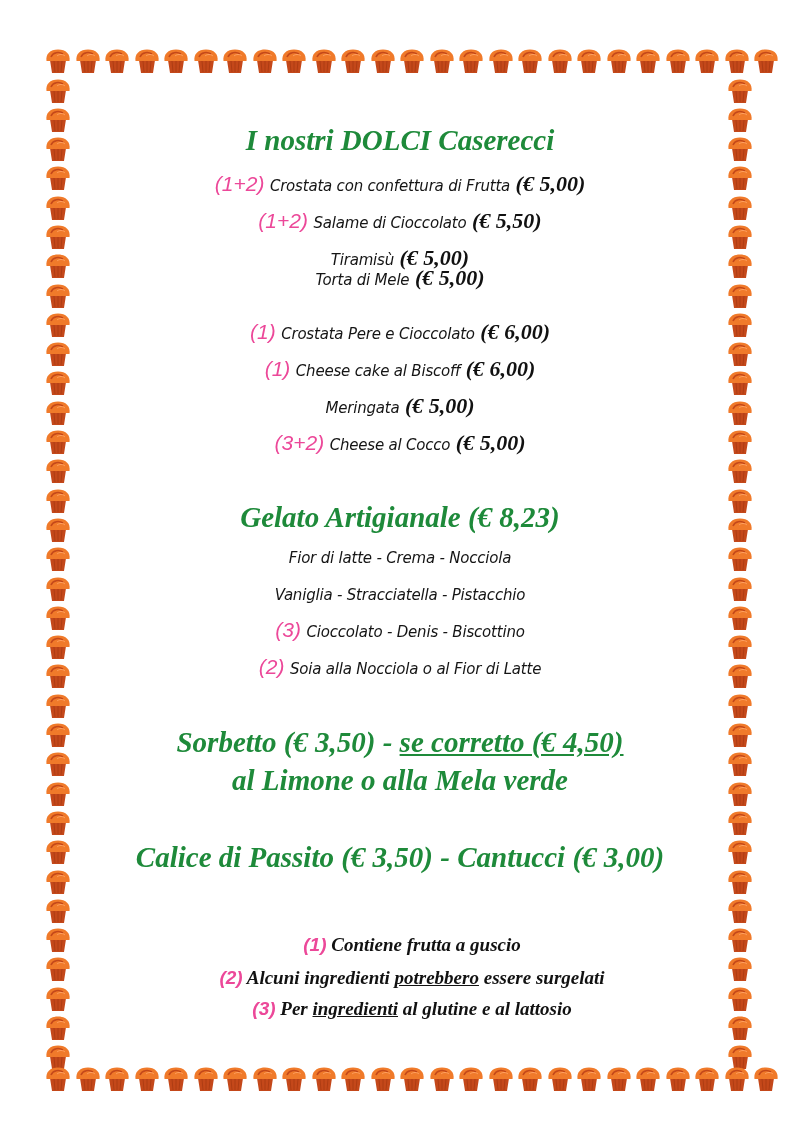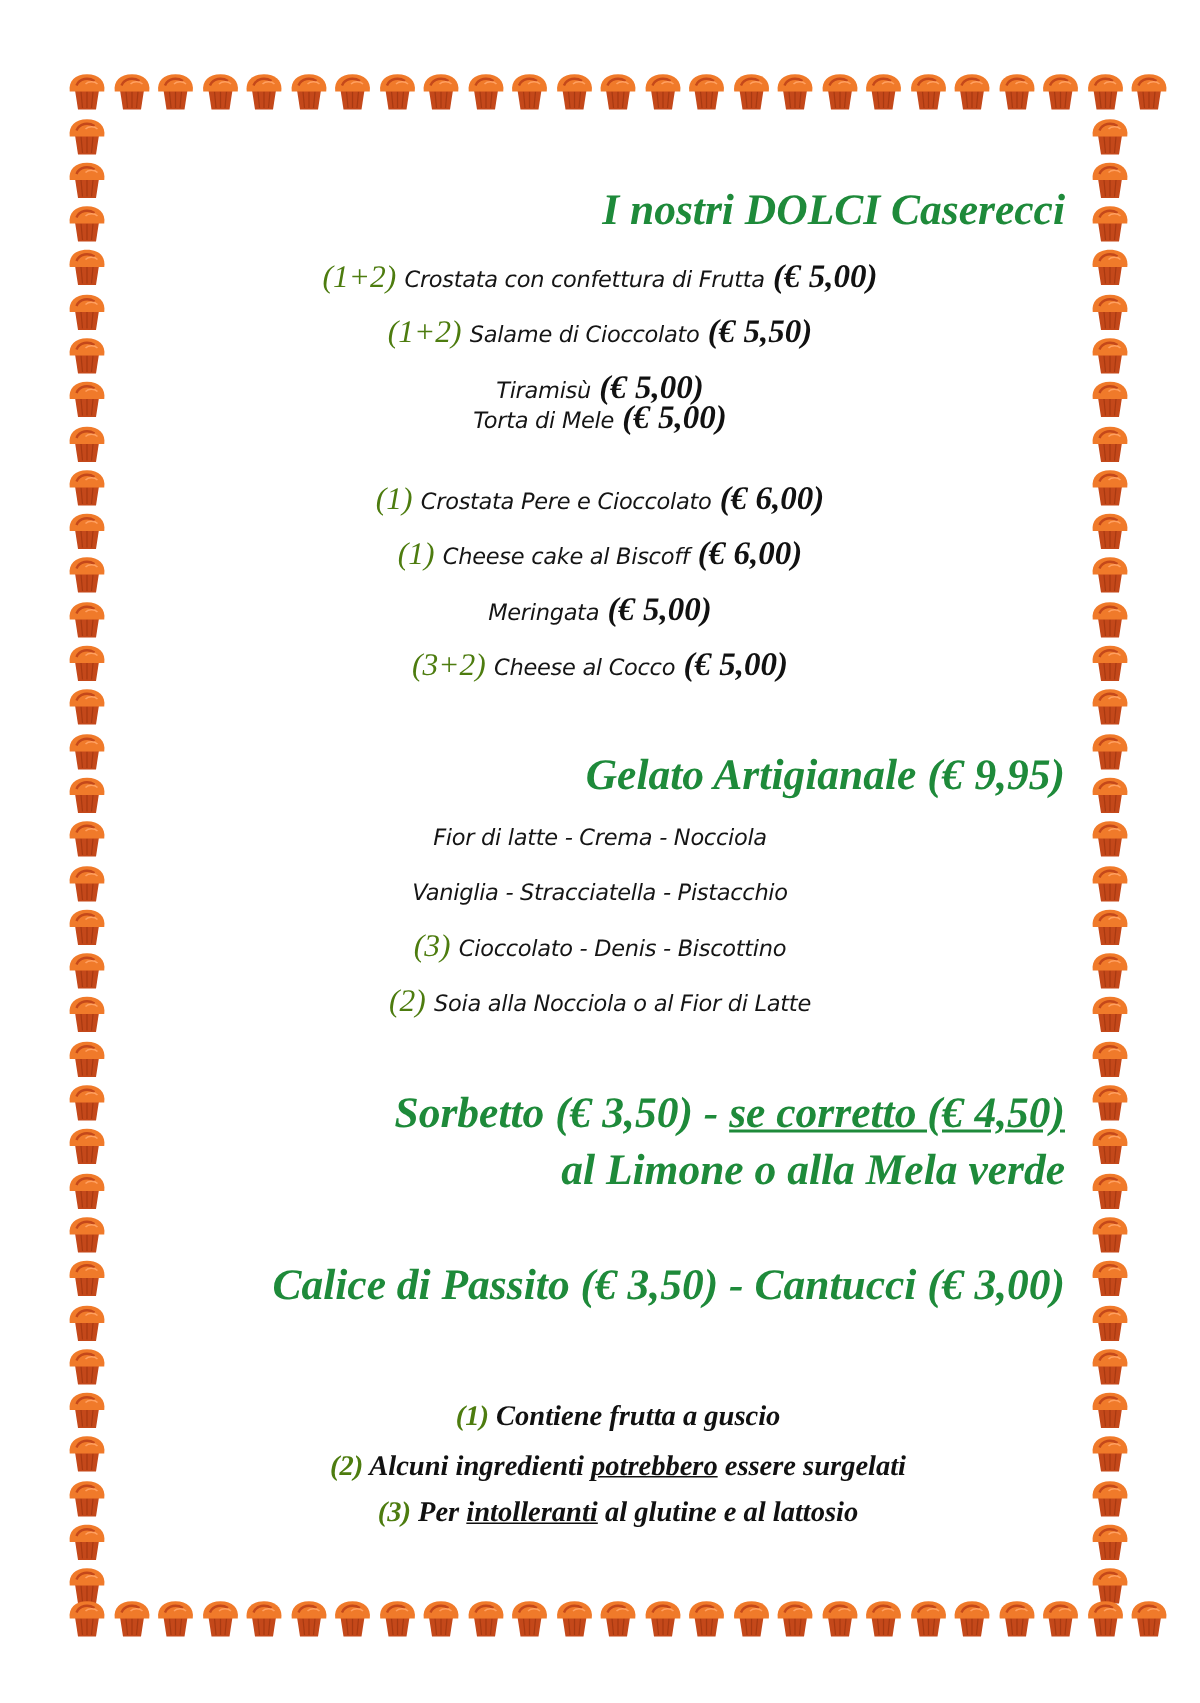--- a/index.html
+++ b/index.html
@@ -15,30 +15,30 @@
 
     .muffin { width: 26px; height: 26px; display: block; flex: none; }
 
     .content {
       position: absolute; left: 90px; top: 0; width: 620px;
       text-align: center; color: #111;
     }
     .title {
       position: absolute; left: 0; width: 620px;
       font-family: "Liberation Serif", serif; font-style: italic; font-weight: bold;
-      color: #1e8a3a; font-size: 29px; line-height: 34px; margin: 0; text-align: right;
+      color: #1e8a3a; font-size: 29px; line-height: 34px; margin: 0;
     }
     .item {
       position: absolute; left: 0; width: 620px;
       font-family: "Liberation Serif", serif; font-style: italic;
       font-size: 22px; line-height: 28px; color: #111;
       white-space: nowrap;
     }
     .name { font-family: "DejaVu Sans", sans-serif; font-style: italic; font-weight: 300; font-size: 15px; letter-spacing: -0.2px; color: #151515; }
-    .note { color: #4d7c0f; font-family: Liberation Serif, serif; font-style: italic; font-size: 21px; }
+    .note { color: #ec4899; font-family: Liberation Sans, sans-serif; font-style: italic; font-size: 21px; }
     .price { font-weight: bold; font-family: "Liberation Serif", serif; font-style: italic; }
     .foot {
       position: absolute; left: 12px; width: 620px;
       font-family: "Liberation Serif", serif; font-style: italic; font-weight: bold;
       font-size: 19px; line-height: 24px; color: #111; white-space: nowrap;
     }
     .foot .note { font-size: 19px; font-weight: bold; }
     .u { text-decoration: underline; }
   </style>
 </head>
@@ -424,27 +424,27 @@
 
   <div class="item" style="top:170px"><span class="note">(1+2)</span> <span class="name">Crostata con confettura di Frutta</span> <span class="price">(€ 5,00)</span></div>
   <div class="item" style="top:207px"><span class="note">(1+2)</span> <span class="name">Salame di Cioccolato</span> <span class="price">(€ 5,50)</span></div>
   <div class="item" style="top:244px"><span class="name">Tiramisù</span> <span class="price">(€ 5,00)</span></div>
   <div class="item" style="top:264px"><span class="name">Torta di Mele</span> <span class="price">(€ 5,00)</span></div>
   <div class="item" style="top:318px"><span class="note">(1)</span> <span class="name">Crostata Pere e Cioccolato</span> <span class="price">(€ 6,00)</span></div>
   <div class="item" style="top:355px"><span class="note">(1)</span> <span class="name">Cheese cake al Biscoff</span> <span class="price">(€ 6,00)</span></div>
   <div class="item" style="top:392px"><span class="name">Meringata</span> <span class="price">(€ 5,00)</span></div>
   <div class="item" style="top:429px"><span class="note">(3+2)</span> <span class="name">Cheese al Cocco</span> <span class="price">(€ 5,00)</span></div>
 
-  <h2 class="title" style="top:500px">Gelato Artigianale (€ 9,95)</h2>
+  <h2 class="title" style="top:500px">Gelato Artigianale (€ 8,23)</h2>
   <div class="item" style="top:542px"><span class="name">Fior di latte - Crema - Nocciola</span></div>
   <div class="item" style="top:579px"><span class="name">Vaniglia - Stracciatella - Pistacchio</span></div>
   <div class="item" style="top:616px"><span class="note">(3)</span> <span class="name">Cioccolato - Denis - Biscottino</span></div>
   <div class="item" style="top:653px"><span class="note">(2)</span> <span class="name"> Soia alla Nocciola o al Fior di Latte</span></div>
 
   <h2 class="title" style="top:725px"><span>Sorbetto (€ 3,50) - </span><span class="u">se corretto (€ 4,50)</span></h2>
   <h2 class="title" style="top:763px">al Limone o alla Mela verde</h2>
 
   <h2 class="title" style="top:840px">Calice di Passito (€ 3,50) - Cantucci (€ 3,00)</h2>
 
   <div class="foot" style="top:933px"><span class="note">(1)</span> <span>Contiene frutta a guscio</span></div>
   <div class="foot" style="top:966px"><span class="note">(2)</span> <span>Alcuni ingredienti </span><span class="u">potrebbero</span><span> essere surgelati</span></div>
-  <div class="foot" style="top:997px"><span class="note">(3)</span> <span>Per </span><span class="u">intolleranti</span><span> al glutine e al lattosio</span></div>
+  <div class="foot" style="top:997px"><span class="note">(3)</span> <span>Per </span><span class="u">ingredienti</span><span> al glutine e al lattosio</span></div>
 </div>
 
 </body></html>

